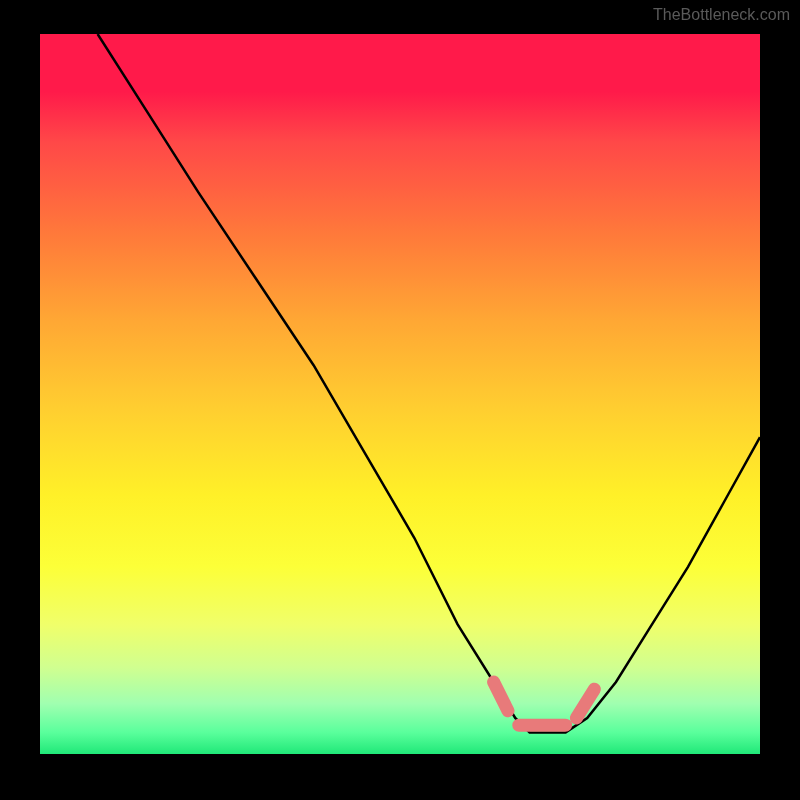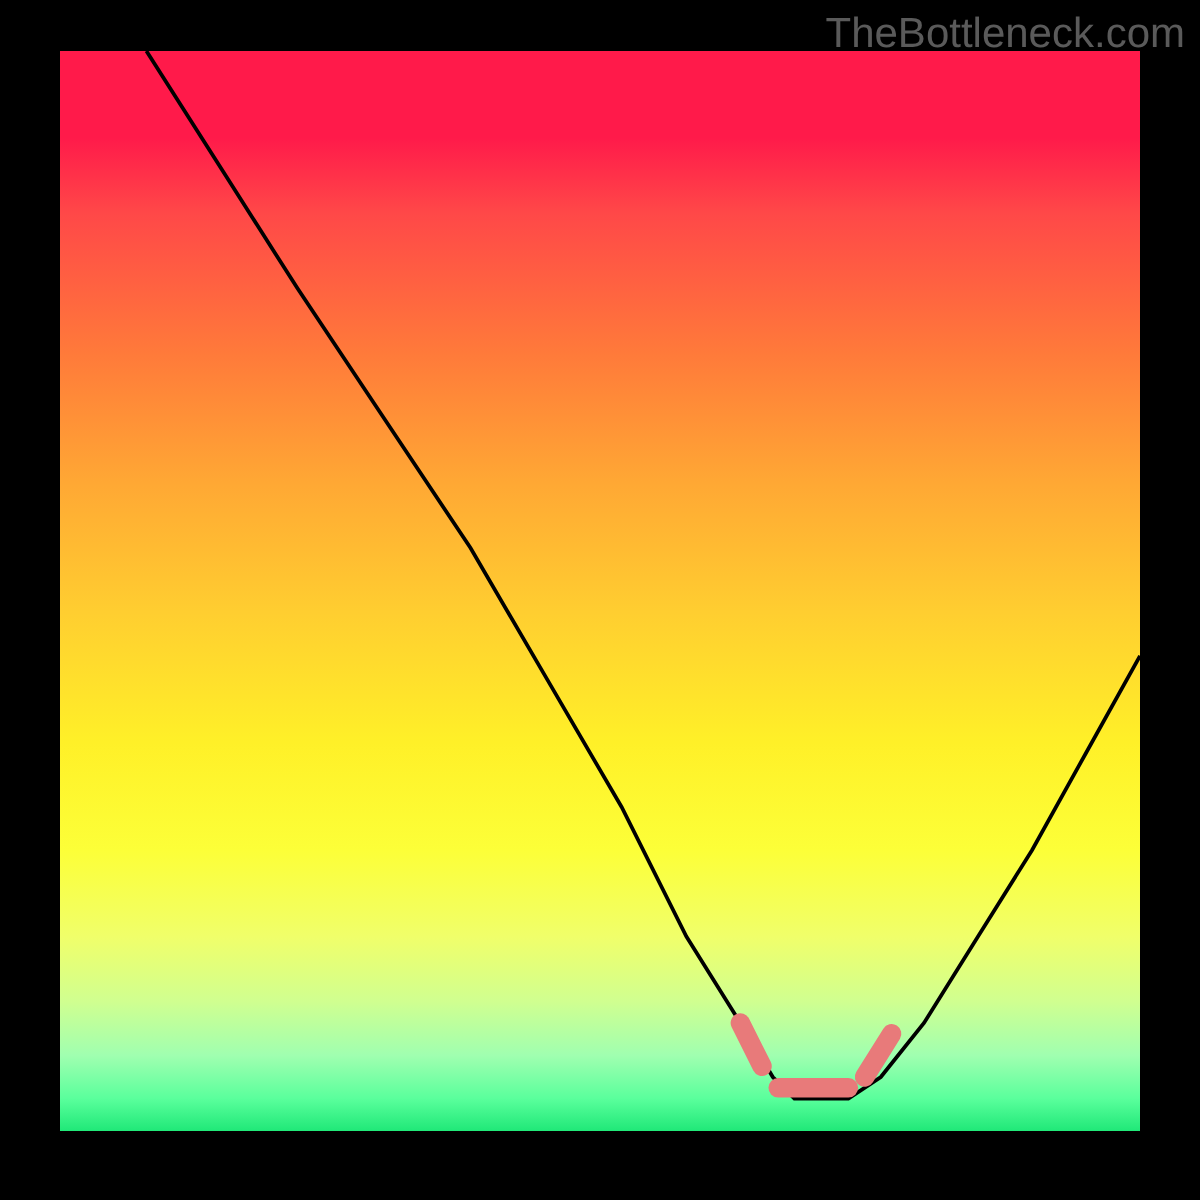--- a/index.html
+++ b/index.html
@@ -9,21 +9,21 @@
     background: #000;
     font-family: Arial, sans-serif;
     position: relative;
     overflow: hidden;
   }
   .watermark {
     position: absolute;
     top: 6px;
     right: 10px;
     color: #5a5a5a;
-    font-size: 28px;
+    font-size: 16px;
     font-weight: normal;
     z-index: 10;
   }
   .chart-container {
     position: absolute;
     left: 40px;
     top: 34px;
     width: 720px;
     height: 720px;
   }

